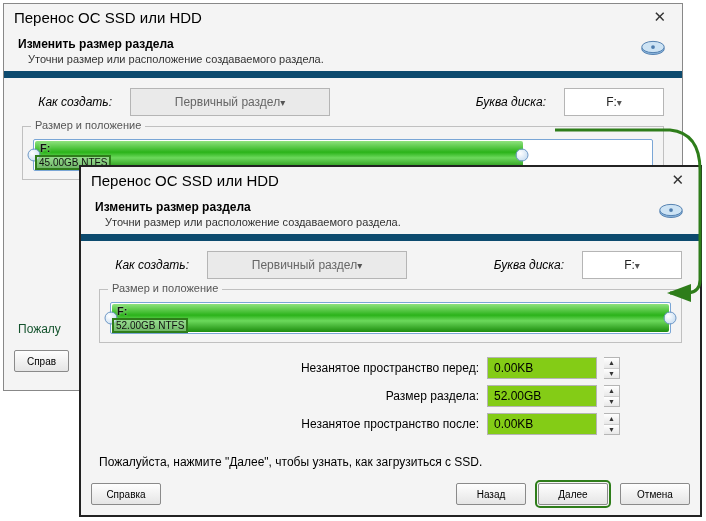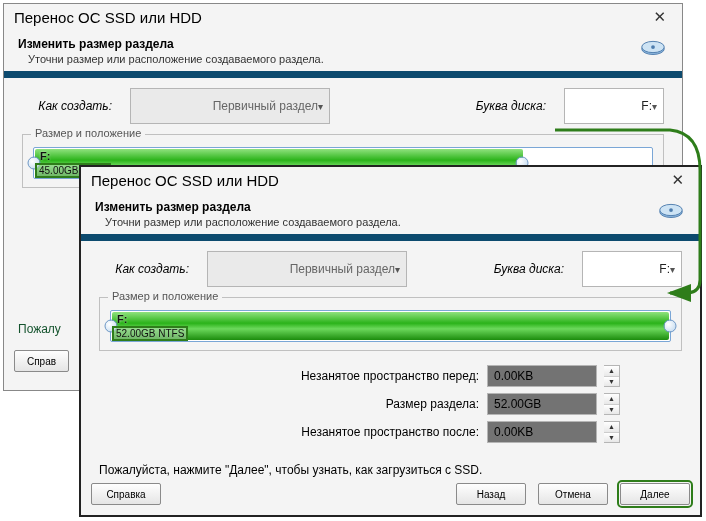--- a/index.html
+++ b/index.html
@@ -39,21 +39,21 @@
 
   .row {
     display: flex; align-items: center;
     padding: 10px 18px 6px 18px;
     gap: 18px;
   }
   .row .label { min-width: 90px; text-align: right; font-style: italic; }
   .row .label.right { margin-left: auto; }
   .select {
     border: 1px solid #b5b5b5; background: #fff;
-    height: 36px; display: flex; align-items: center; justify-content: flex-end;
+    height: 28px; display: flex; align-items: center; justify-content: center;
     padding: 0 6px; font-size: 12px; color: #666;
   }
   .select.primary { width: 200px; background: #eaeaea; }
   .select.drive { width: 100px; color: #222; }
   .chev { font-size: 10px; color: #555; }
 
   .fieldset {
     margin: 4px 18px 0 18px;
     border: 1px solid #c0c0c0;
     padding: 12px 10px 8px 10px;
@@ -100,21 +100,21 @@
   }
 
   .field-row {
     display: flex; align-items: center;
     margin: 6px 0;
     gap: 8px;
   }
   .field-row .flabel { flex: 1; text-align: right; font-size: 12px; }
   .field-row .fvalue {
     width: 110px; height: 22px;
-    border: 1px solid #b5b5b5; background: #737373;
+    border: 1px solid #b5b5b5; background: #84cc16;
     padding: 2px 6px; font-size: 12px;
   }
   .spinner {
     width: 16px; height: 22px;
     display: flex; flex-direction: column;
     border: 1px solid #b5b5b5; border-left: none;
     margin-left: -1px;
   }
   .spinner div {
     flex: 1; display: flex; align-items: center; justify-content: center;
@@ -265,22 +265,22 @@
         </div>
     </div>
   </div>
 
   <div class="instruction">Пожалуйста, нажмите "Далее", чтобы узнать, как загрузиться с SSD.</div>
 
   <div class="buttons">
     <div class="btn">Справка</div>
     <div class="spacer"></div>
     <div class="btn">Назад</div>
+    <div class="btn highlight">Далее</div>
     <div class="btn">Отмена</div>
-    <div class="btn highlight">Далее</div>
   </div>
 </div>
 
 <svg class="arrow-svg" width="706" height="521">
   <defs>
     <marker id="ah" markerWidth="10" markerHeight="10" refX="7" refY="3" orient="auto">
       <path d="M0,0 L8,3 L0,6 Z" fill="#2e7d1a"></path>
     </marker>
   </defs>
   <path d="M 555 130 L 670 130 Q 700 133 700 170 L 700 280 Q 700 292 688 293 L 670 293" stroke="#2e7d1a" stroke-width="3" fill="none" marker-end="url(#ah)"></path>

